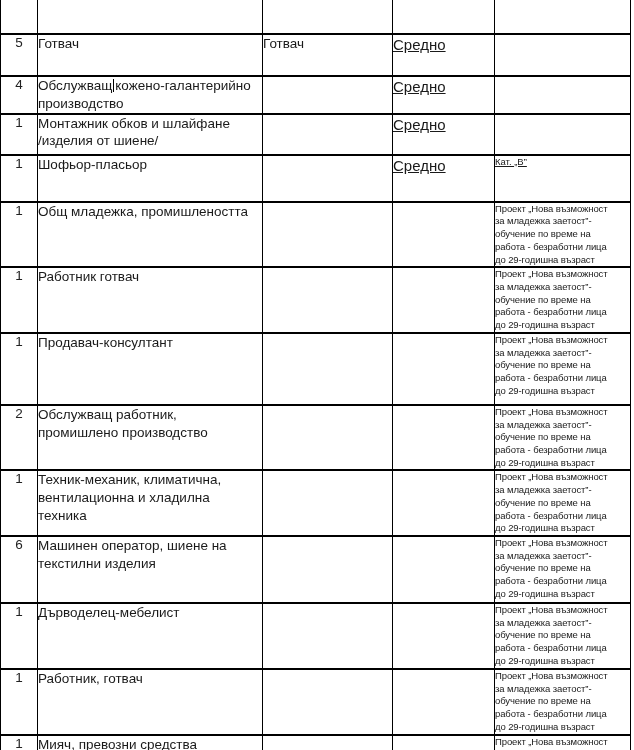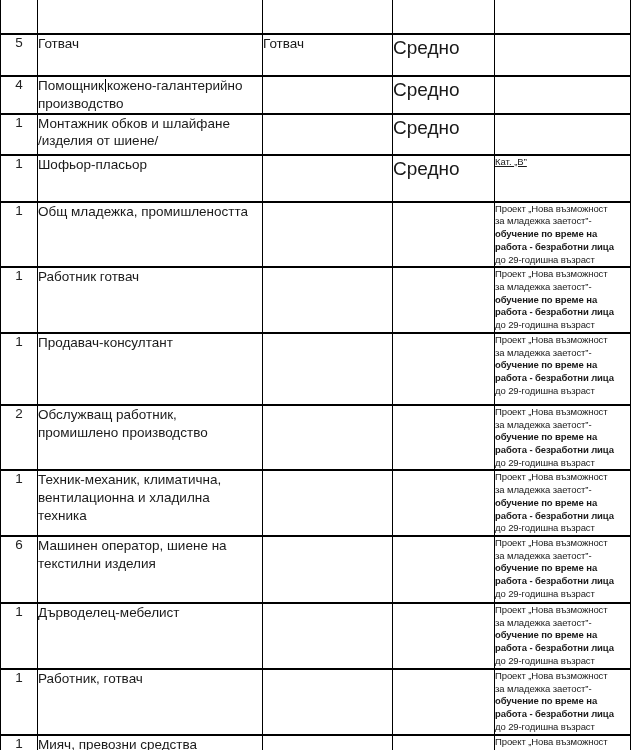--- a/index.html
+++ b/index.html
@@ -68,45 +68,46 @@
     border-left: 3px double #000000;
     white-space: pre-line;
   }
   .cell-prof {
     font-size: 13.5px;
     line-height: 1.32;
     vertical-align: top;
     padding: 3px 0 3px 5px;
   }
   .cell-edu {
-    font-size: 19px;
+    font-size: 15px;
     line-height: 1.32;
     vertical-align: top;
     padding: 3px 0 3px 5px;
+    text-decoration: underline;
   }
   .cell-req {
     font-size: 9.5px;
     line-height: 1.33;
     vertical-align: top;
     padding: 2px 2px 2px 4px;
   }
 
   .req-note {
     font-size: 9.5px;
     line-height: 1.35;
     text-decoration: underline;
   }
 
   .proj {
     font-size: 9.5px;
     line-height: 1.34;
     letter-spacing: -0.1px;
   }
   .proj .ln { display: block; white-space: nowrap; }
-  .proj .ln.bold { font-weight: bold; }
+  .proj .ln.bold { font-weight: normal; }
 
   
   .caret {
     display: inline-block;
     width: 1px;
     height: 13px;
     background: #000;
     vertical-align: -2px;
     margin: 0 1px;
   }
@@ -153,21 +154,21 @@
       <tr class="r-h40">
         <td class="cell-count">5</td>
         <td class="cell-title">Готвач</td>
         <td class="cell-prof">Готвач</td>
         <td class="cell-edu">Средно</td>
         <td class="cell-req"></td>
       </tr>
 
       <tr class="r-h33">
         <td class="cell-count">4</td>
-        <td class="cell-title"><span>Помощник</span><span class="caret"></span><span>кожено-галантерийно</span>
+        <td class="cell-title"><span>Обслужващ</span><span class="caret"></span><span>кожено-галантерийно</span>
 <span>производство</span></td>
         <td class="cell-prof"></td>
         <td class="cell-edu">Средно</td>
         <td class="cell-req"></td>
       </tr>
 
       <tr class="r-h39">
         <td class="cell-count">1</td>
         <td class="cell-title">Монтажник обков и шлайфане
 /изделия от шиене/</td>

